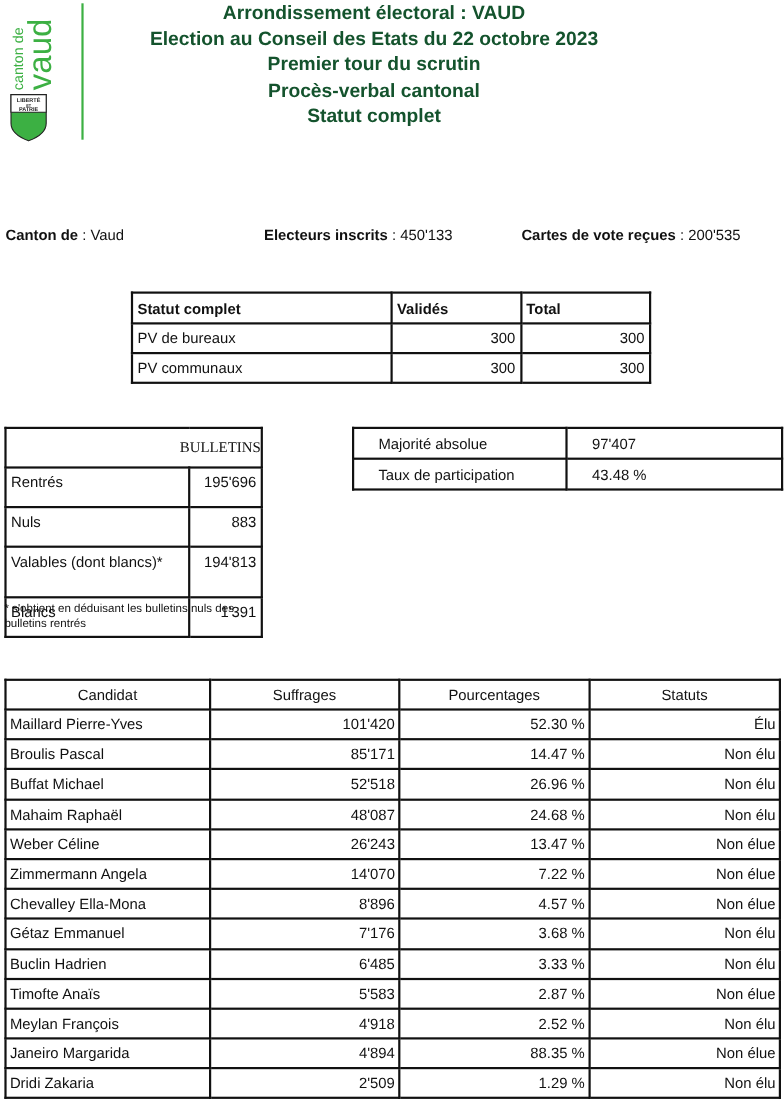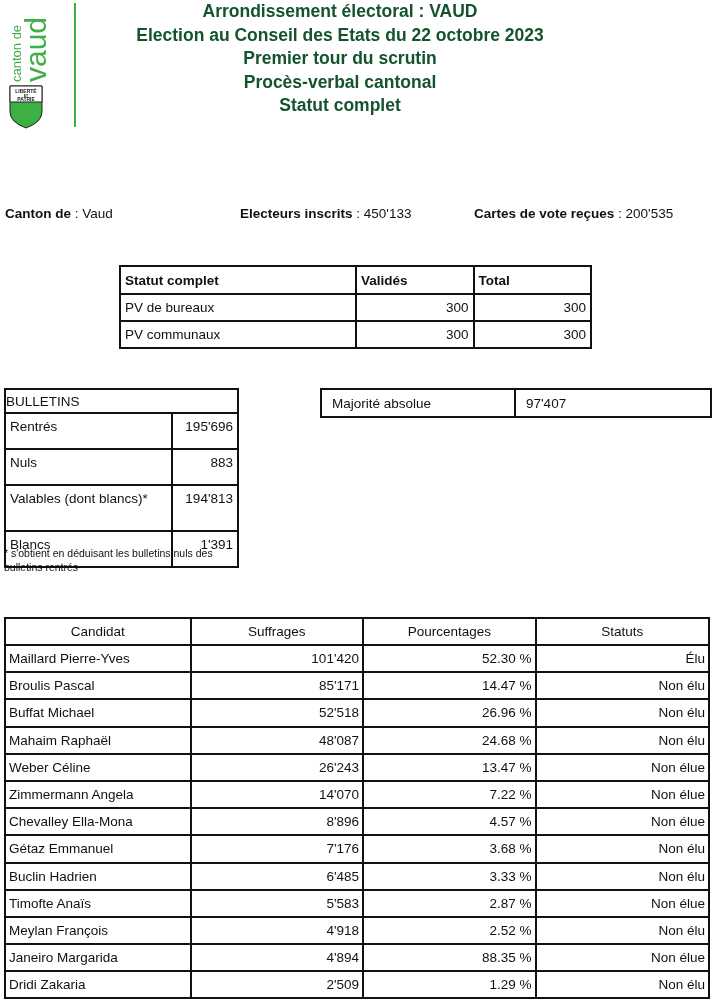--- a/index.html
+++ b/index.html
@@ -18,29 +18,29 @@
 
   table { border-collapse: collapse; position: absolute; font-size: 13.5px; }
   td, th { border: 2px solid #111; font-weight: normal; }
 
   .statut-table { left: 119px; top: 265px; width: 473px; }
   .statut-table th { text-align: left; font-weight: bold; height: 28px; padding: 0 4px; }
   .statut-table td { height: 27px; padding: 0 4px; }
   .statut-table td.num { text-align: right; }
 
   .bulletins { left: 4px; top: 388px; width: 235px; }
-  .bulletins th { text-align: left; height: 24px; }
+  .bulletins th { text-align: right; height: 36px; font-family: Liberation Serif, serif; }
   .bulletins td { padding: 14px 4px; height: 27px; vertical-align: top; padding-top: 5px; }
   .bulletins td.num { text-align: right; width: 66px; }
   .bulletins tr.tall td { height: 46px; line-height: 16px; padding-top: 5px; }
 
   .footnote { position: absolute; left: 4px; top: 546px; width: 245px; font-size: 10.5px; line-height: 14px; }
 
   .majorite { left: 320px; top: 388px; width: 392px; }
-  .majorite td { height: 28px; padding: 0 10px; }
+  .majorite td { height: 28px; padding: 0 22px; }
   .majorite td.num { text-align: left; }
 
   .candidats { left: 4px; top: 617px; width: 706px; font-size: 13.5px; }
   .candidats th { text-align: center; height: 27px; }
   .candidats td { height: 27.2px; padding: 0 3px; }
   .candidats td.num { text-align: right; }
   .candidats col.c1 { width: 186px; }
   .candidats col.c2 { width: 173px; }
   .candidats col.c3 { width: 173px; }
   .candidats col.c4 { width: 174px; }
@@ -131,20 +131,24 @@
 
 <table class="majorite">
   <colgroup>
       <col style="width:195px">
       <col style="width:197px">
     </colgroup>
   <tbody>
       <tr>
     <td>Majorité absolue</td>
     <td class="num">97'407</td>
+  </tr>
+  <tr>
+    <td>Taux de participation</td>
+    <td class="num">43.48 %</td>
   </tr>
 </tbody>
   </table>
 
 <table class="candidats">
   <colgroup>
       <col class="c1">
       <col class="c2">
       <col class="c3">
       <col class="c4">

